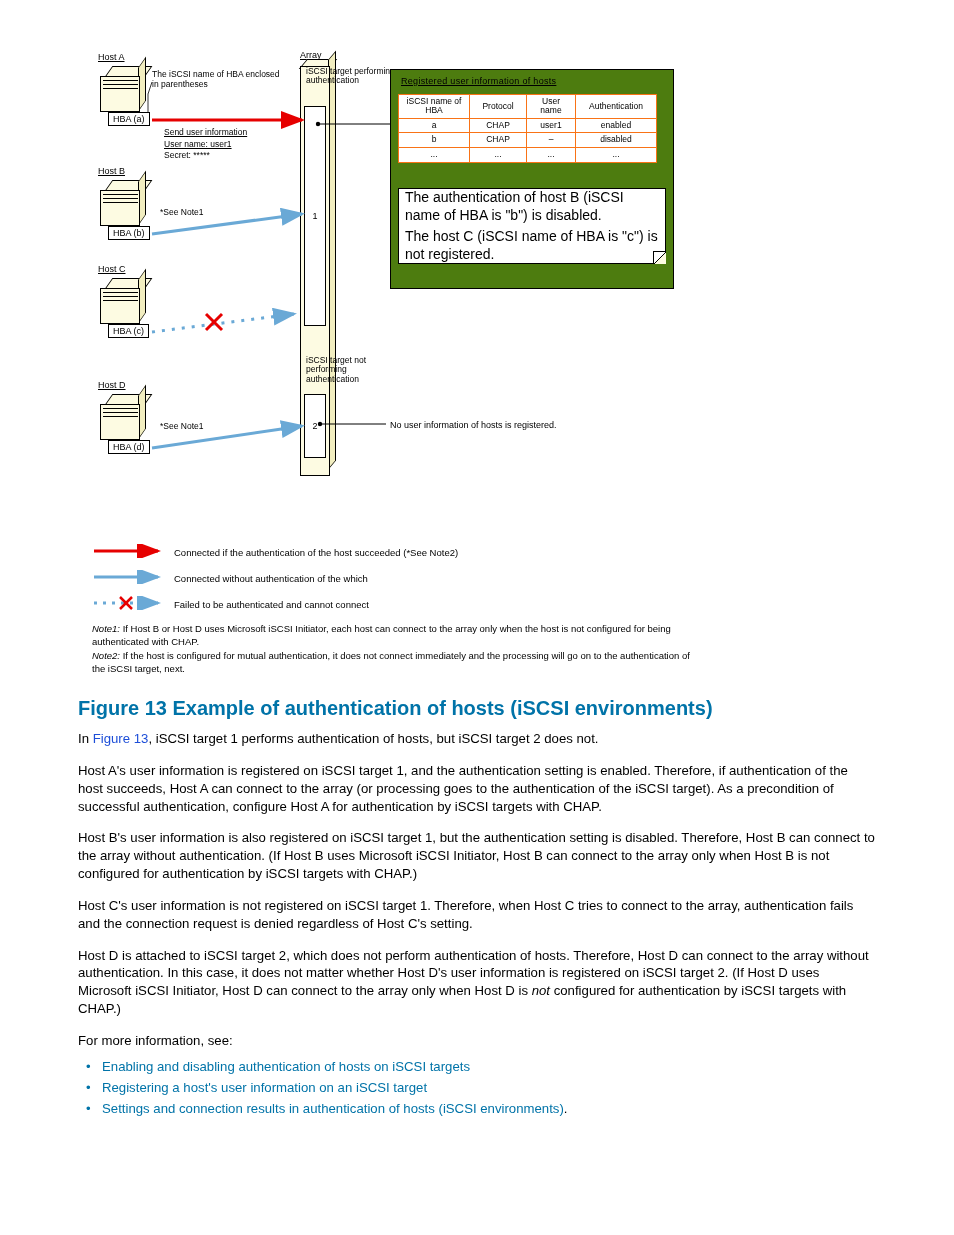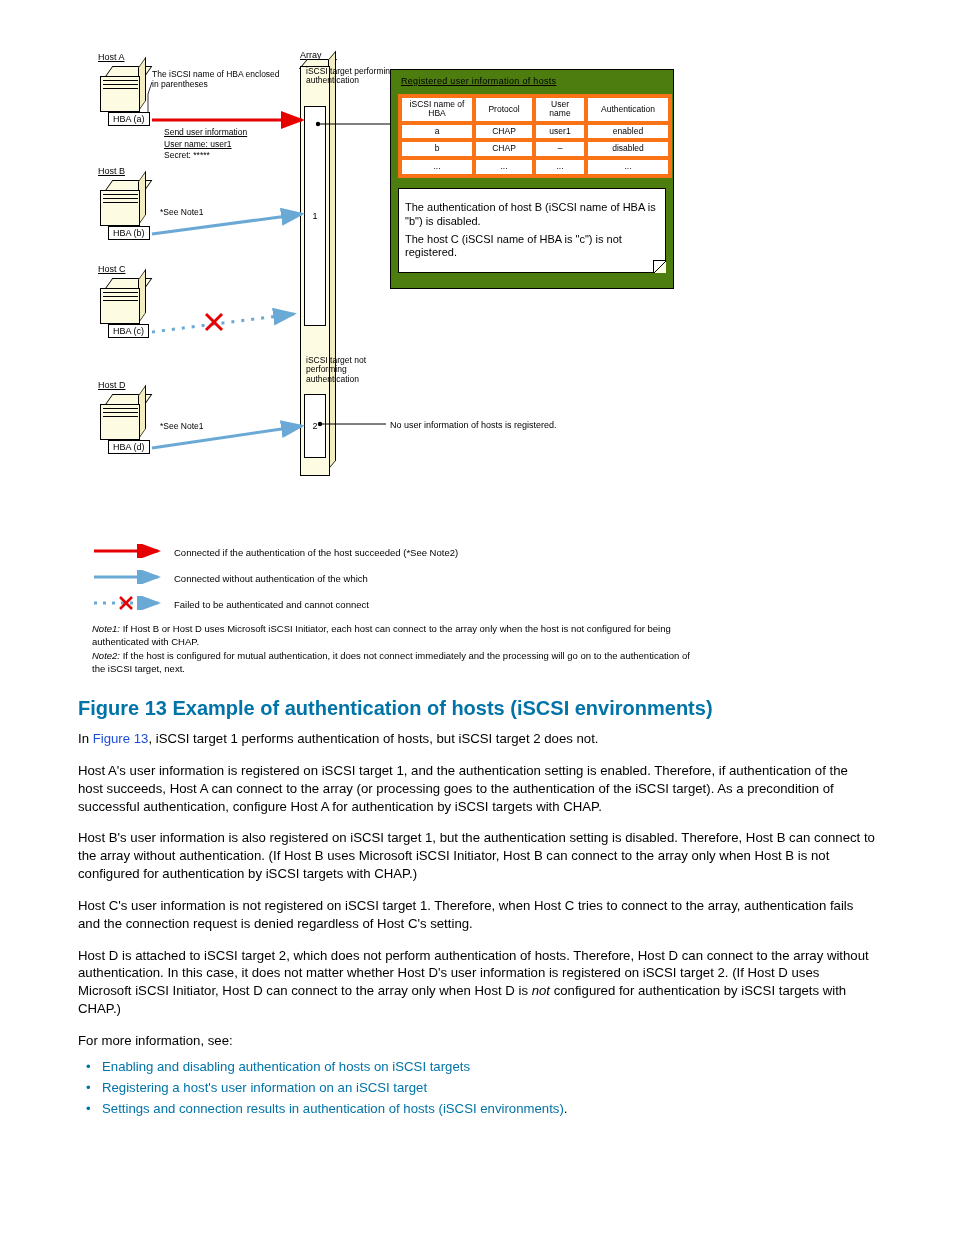--- a/index.html
+++ b/index.html
@@ -139,33 +139,33 @@
     letter-spacing: 0.3px;
   }
   .info-table {
     position: absolute;
     top: 24px; left: 7px;
     border-collapse: collapse;
     font-size: 8.5px;
     background: #fff;
   }
   .info-table th, .info-table td {
-    border: 4px solid #f97316;
+    border: 1px solid #f97316;
     padding: 2px 4px;
     text-align: center;
     font-weight: normal;
   }
   .info-table th { line-height: 1.1; }
   .info-note {
     position: absolute;
     left: 7px; right: 7px;
     border: 1px solid #000;
     background: #fff;
-    padding: 12px 6px;
-    font-size: 11px;
+    padding: 0 6px;
+    font-size: 14px;
     line-height: 1.25;
   }
   .corner-fold {
     position: absolute;
     right: -1px; bottom: -1px;
     width: 12px; height: 12px;
     background: linear-gradient(135deg, #fff 0 49%, #000 50% 51%, #fdfbe2 52% 100%);
     border-left: 1px solid #000;
     border-top: 1px solid #000;
   }

